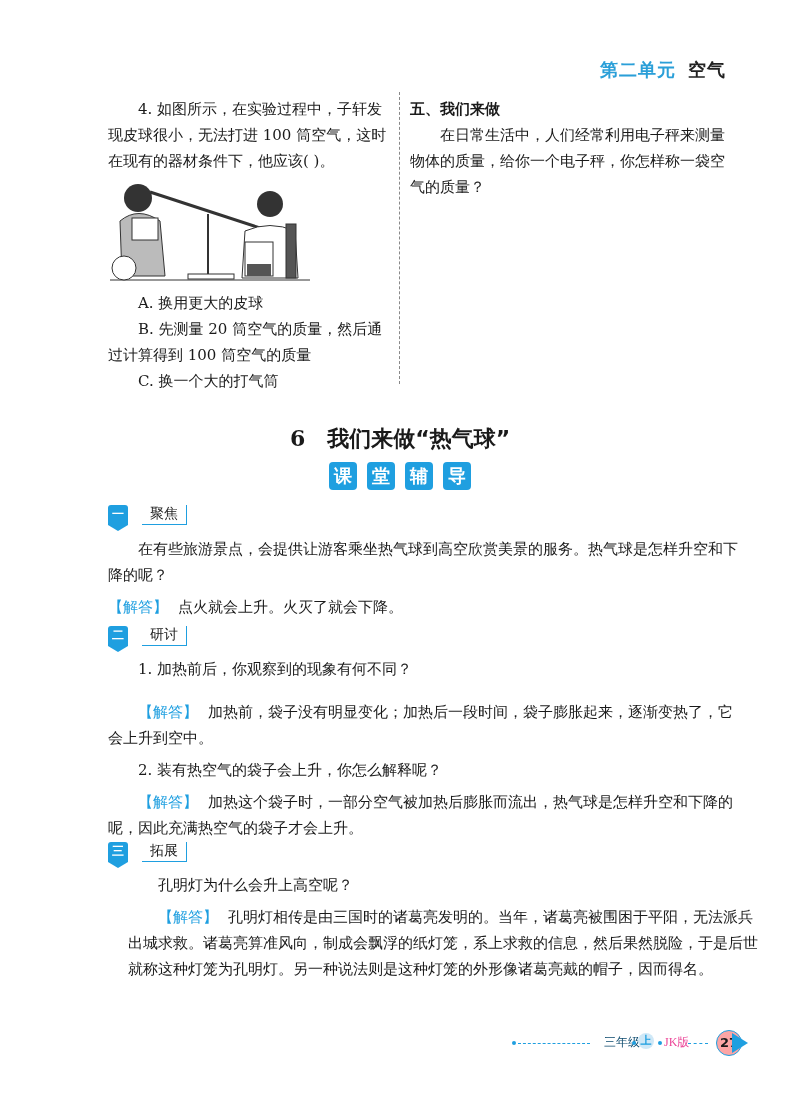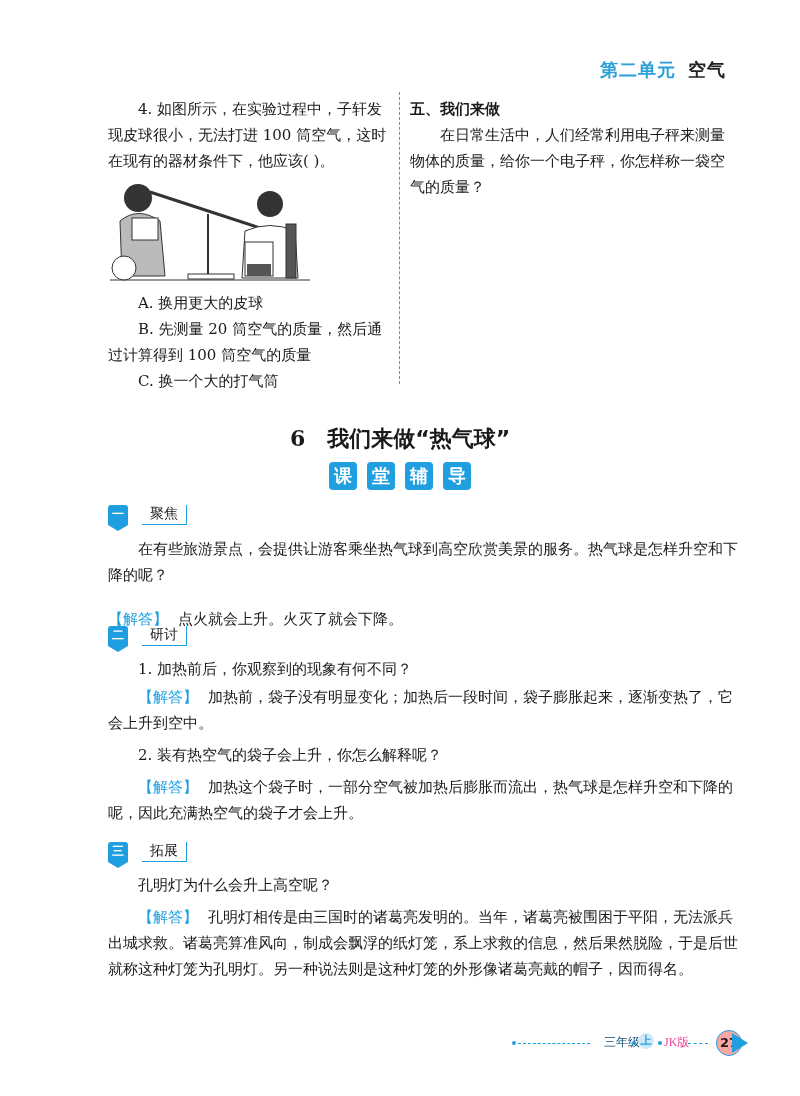--- a/index.html
+++ b/index.html
@@ -106,45 +106,45 @@
 <div class="abs badges">
   <span class="badge">课</span><span class="badge">堂</span><span class="badge">辅</span><span class="badge">导</span>
 </div>
 
 <div class="abs main tag" style="top:503px;">
   <span class="shield">一</span>
   <span class="label">聚焦</span>
 </div>
 <div class="abs main p" style="top:536px;">
   <div class="indent">在有些旅游景点，会提供让游客乘坐热气球到高空欣赏美景的服务。热气球是怎样升空和下降的呢？</div>
-  <div style="margin-top:18px;">
+  <div style="margin-top:6px;">
     <span class="answer-tag">【解答】</span><span class="ans-text">点火就会上升。火灭了就会下降。</span>
   </div>
 </div>
 
 <div class="abs main tag" style="top:624px;">
   <span class="shield">二</span>
   <span class="label">研讨</span>
 </div>
 <div class="abs main p" style="top:656px;">
   <div class="indent">1. 加热前后，你观察到的现象有何不同？</div>
-  <div class="indent" style="margin-top:2px;">
+  <div class="indent" style="margin-top:17px;">
     <span class="answer-tag">【解答】</span><span class="ans-text">加热前，袋子没有明显变化；加热后一段时间，袋子膨胀起来，逐渐变热了，它会上升到空中。</span>
   </div>
   <div class="indent" style="margin-top:6px;">2. 装有热空气的袋子会上升，你怎么解释呢？</div>
   <div class="indent" style="margin-top:6px;">
     <span class="answer-tag">【解答】</span><span class="ans-text">加热这个袋子时，一部分空气被加热后膨胀而流出，热气球是怎样升空和下降的呢，因此充满热空气的袋子才会上升。</span>
   </div>
 </div>
 
 <div class="abs main tag" style="top:840px;">
   <span class="shield">三</span>
   <span class="label">拓展</span>
 </div>
-<div class="abs main p" style="top:872px;">
+<div class="abs main p" style="top:872px;margin-left:20px;">
   <div class="indent">孔明灯为什么会升上高空呢？</div>
   <div class="indent" style="margin-top:6px;">
     <span class="answer-tag">【解答】</span><span class="ans-text">孔明灯相传是由三国时的诸葛亮发明的。当年，诸葛亮被围困于平阳，无法派兵出城求救。诸葛亮算准风向，制成会飘浮的纸灯笼，系上求救的信息，然后果然脱险，于是后世就称这种灯笼为孔明灯。另一种说法则是这种灯笼的外形像诸葛亮戴的帽子，因而得名。</span>
   </div>
 </div>
 
 <div class="abs footer">
   <span class="dot" style="left:0;"></span>
   <span class="dots" style="left:6px; width:72px;"></span>
   <span class="grade">三年级</span>

